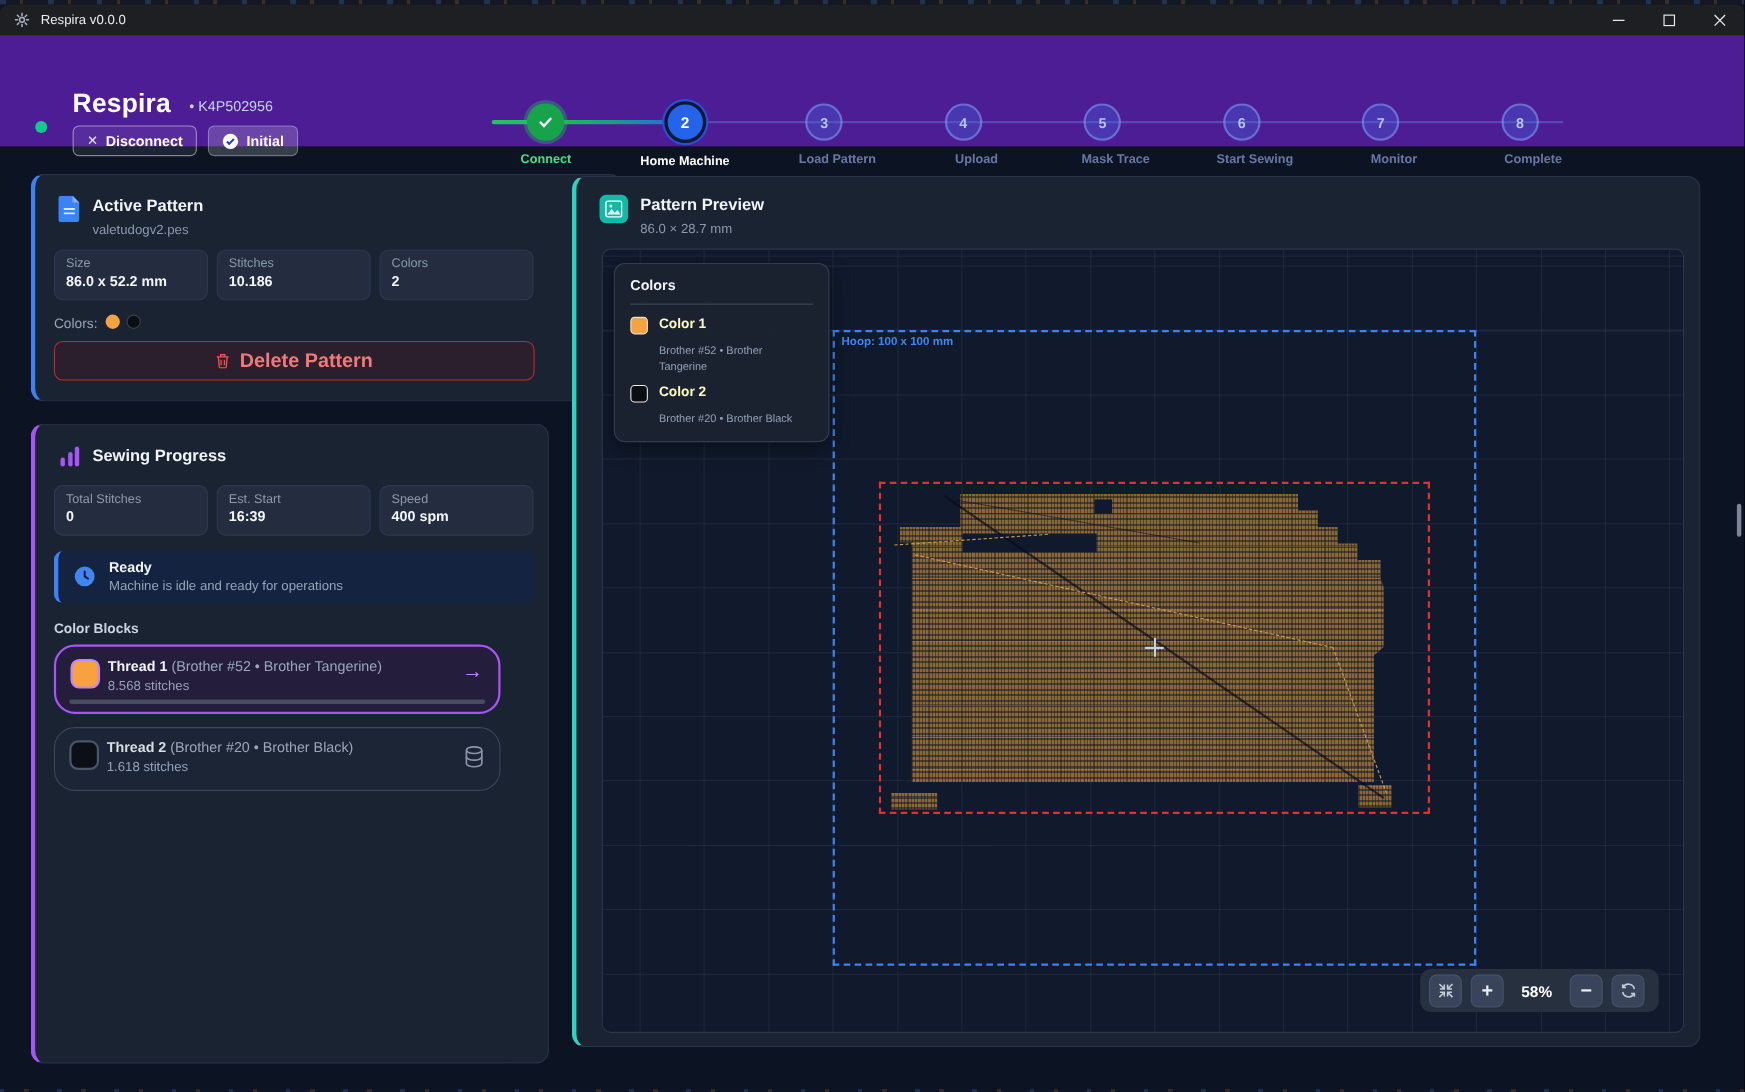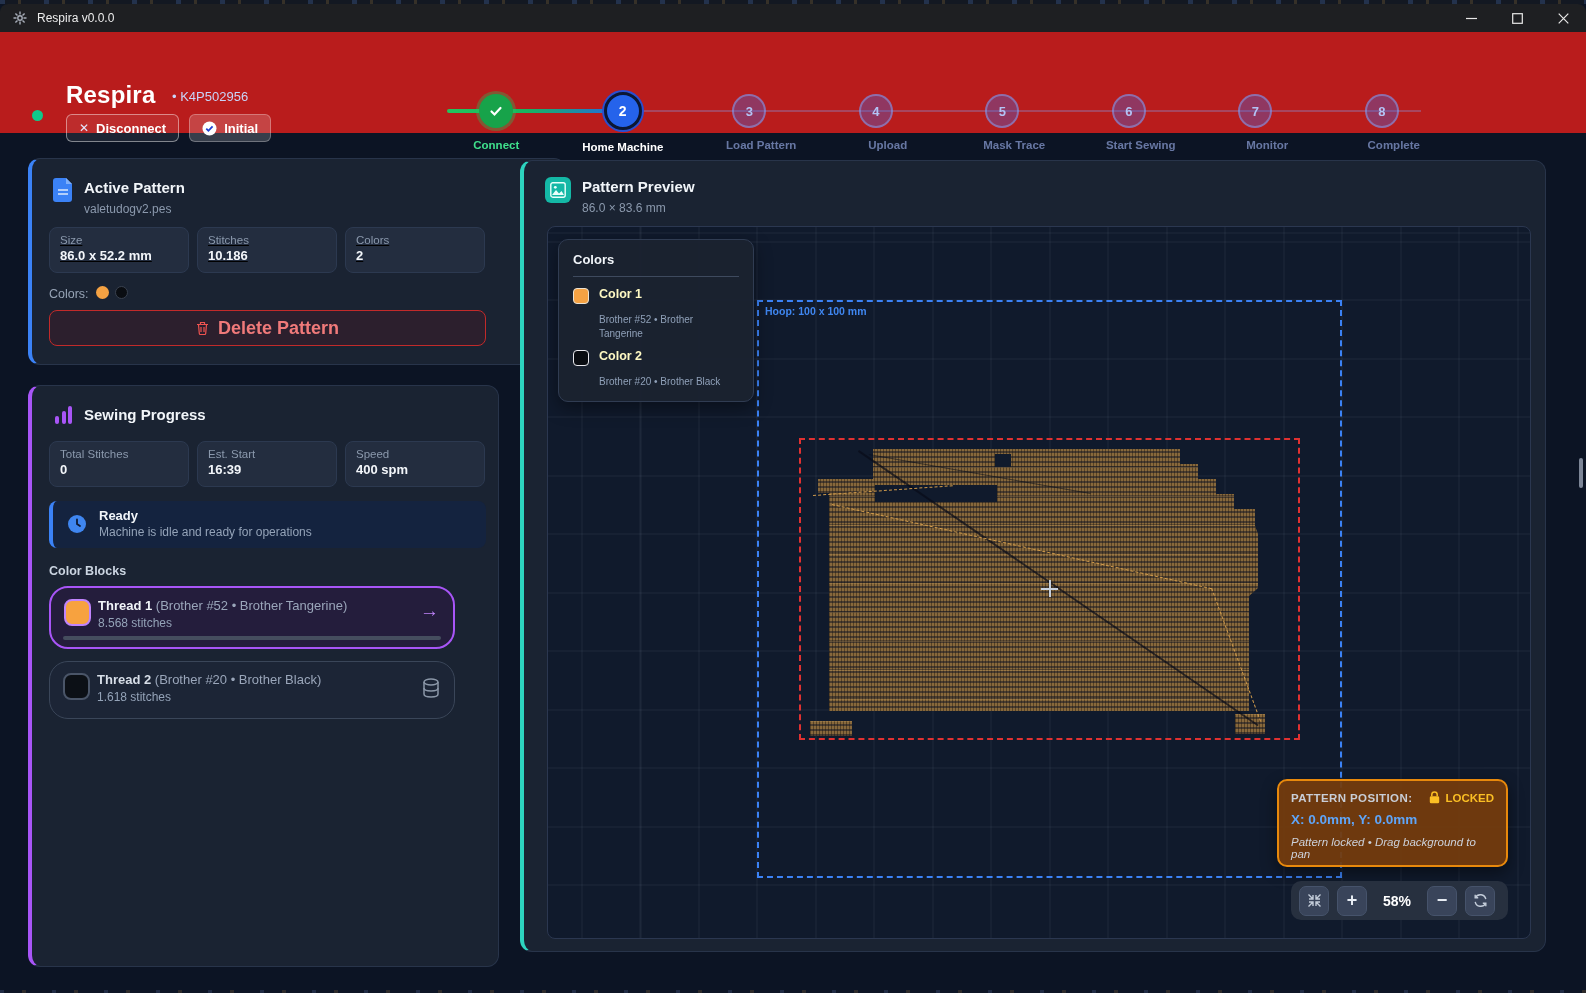--- a/index.html
+++ b/index.html
@@ -14,21 +14,21 @@
   
   .titlebar { position:absolute; left:0; top:4px; width:100%; height:28px; background:#1e1f22;
     border-radius:8px 8px 0 0; display:flex; align-items:center; }
   .tb-icon { width:16px; height:16px; margin-left:12px; color:#a7adb8; }
   .tb-title { color:#ececec; font-size:12px; margin-left:9px; }
   .win-controls { position:absolute; right:0; top:0; height:28px; display:flex; }
   .win-btn { width:46px; height:28px; display:flex; align-items:center; justify-content:center; color:#e8e8e8; }
   .win-btn svg { width:11px; height:11px; }
 
   
-  .header { position:absolute; left:0; top:32px; width:100%; height:101px; background:#b91c1c; }
+  .header { position:absolute; left:0; top:32px; width:100%; height:101px; background:#4c1d95; }
   .conn-dot { position:absolute; left:32px; top:78px; width:11px; height:11px; border-radius:50%; background:#10c98a; }
   .brand-name { position:absolute; left:66px; top:49px; color:#fff; font-size:24px; font-weight:bold; letter-spacing:.2px; }
   .brand-serial { position:absolute; left:172px; top:57px; color:#c9d4f8; font-size:13px; }
   .hdr-btns { position:absolute; left:66px; top:82px; display:flex; gap:10px; }
   .btn-disconnect { height:28px; padding:0 12px; display:flex; align-items:center; gap:7px;
     background:rgba(255,255,255,.07); border:1px solid rgba(255,255,255,.45); border-radius:6px;
     color:#fff; font-size:13px; font-weight:bold; cursor:pointer; }
   .btn-initial { height:28px; padding:0 12px; display:flex; align-items:center; gap:7px;
     background:rgba(255,255,255,.18); border:1px solid rgba(255,255,255,.28); border-radius:6px;
     color:#fff; font-size:13px; font-weight:bold; cursor:pointer; }
@@ -60,21 +60,21 @@
   .card-sub { color:#8b99ad; font-size:12px; }
   .stat-box { background:#232d3f; border:1px solid #2c3950; border-radius:8px; width:140px; height:46px; padding:6px 10px; }
   .stat-label { color:#8b99ad; font-size:11.5px; }
   .stat-value { color:#f3f6fa; font-size:13px; font-weight:bold; margin-top:2px; }
 
   
   .card-ap { left:28px; top:158px; width:538px; height:207px; border-left:4px solid #3b82f6; }
   .ap-icon { position:absolute; left:21px; top:19px; width:20px; height:24px; }
   .ap-title { position:absolute; left:52px; top:20px; }
   .ap-file { position:absolute; left:52px; top:43px; }
-  .ap-stats { position:absolute; left:17px; top:68px; display:flex; gap:8px;text-decoration:underline; }
+  .ap-stats { position:absolute; left:17px; top:68px; display:flex; gap:8px; }
   .ap-colors-label { position:absolute; left:17px; top:128px; color:#97a4b6; font-size:12.5px; }
   .swatch-dot { width:13px; height:13px; border-radius:50%; display:inline-block; }
   .ap-swatches { position:absolute; left:64px; top:127px; display:flex; gap:6px; }
   .btn-delete { position:absolute; left:17px; top:151px; width:437px; height:36px;
     background:rgba(110,20,28,.22); border:1px solid #c22a2a; border-radius:8px;
     color:#f07a7a; font-size:18px; font-weight:bold; display:flex; align-items:center; justify-content:center; gap:9px; cursor:pointer; }
   .btn-delete svg { width:13px; height:14px; }
 
   
   .card-sp { left:28px; top:385px; width:471px; height:582px; border-left:4px solid #a855f7; }
@@ -377,21 +377,21 @@
 
   <div class="card panel">
     <span class="pv-icon">
       <svg viewBox="0 0 16 16">
           <rect x="0.8" y="0.8" width="14.4" height="14.4" rx="2" fill="none" stroke="#eafffb" stroke-width="1.4"></rect>
           <circle cx="5.3" cy="5.3" r="1.4" fill="#eafffb"></circle>
           <path d="M2 13l4-5 3 3.5 2.5-2.5 2.5 4z" fill="#eafffb"></path>
         </svg>
     </span>
     <div class="pv-title card-head-title">Pattern Preview</div>
-    <div class="pv-dims card-sub">86.0 × 83.6 mm</div>
+    <div class="pv-dims card-sub">86.0 × 28.7 mm</div>
 
     <div class="canvas">
 
       <div class="hoop">
         <span class="hoop-label">Hoop: 100 x 100 mm</span>
       </div>
 
       <div class="pat">
         <div class="pat-main stitch"></div>
         <div class="pat-slot"></div>
@@ -422,34 +422,20 @@
         </div>
         <div class="legend-entry">
           <span class="l-swatch l2-swatch"></span>
           <div>
             <div class="l-name">Color 2</div>
             <div class="l-detail">Brother #20 • Brother Black</div>
           </div>
         </div>
       </div>
 
-      <div class="pos-overlay">
-        <div class="pos-row1">
-          <span class="pos-label">PATTERN POSITION:</span>
-          <span class="pos-locked">
-            <svg viewBox="0 0 11 13">
-                <rect x="0.8" y="5.3" width="9.4" height="7" rx="1.4" fill="#fbbf24"></rect>
-                <path d="M2.8 5.3V3.6a2.7 2.7 0 0 1 5.4 0v1.7" fill="none" stroke="#fbbf24" stroke-width="1.5"></path>
-              </svg>
-            <span>LOCKED</span>
-          </span>
-        </div>
-        <div class="pos-coords">X: 0.0mm, Y: 0.0mm</div>
-        <div class="pos-hint">Pattern locked • Drag background to pan</div>
-      </div>
 
       <div class="zoom-bar">
         <div class="z-btn">
           <svg viewBox="0 0 15 15">
               <g fill="none" stroke="#c3ccd9" stroke-width="1.4">
                 <path d="M6 2v4H2M6 6L1.5 1.5"></path>
                 <path d="M9 13V9h4M9 9l4.5 4.5"></path>
                 <path d="M6 13V9H2M6 9l-4.5 4.5"></path>
                 <path d="M9 2v4h4M9 6l4.5-4.5"></path>
               </g>

